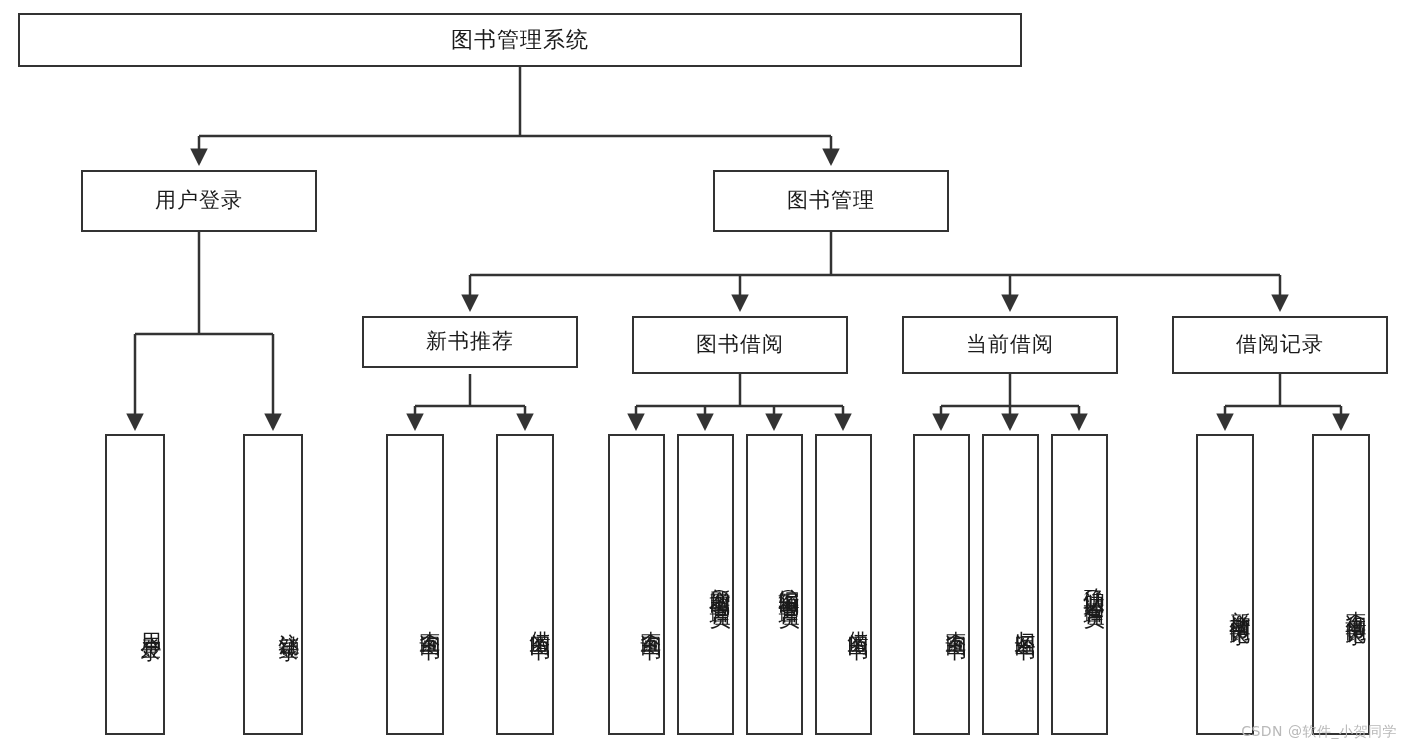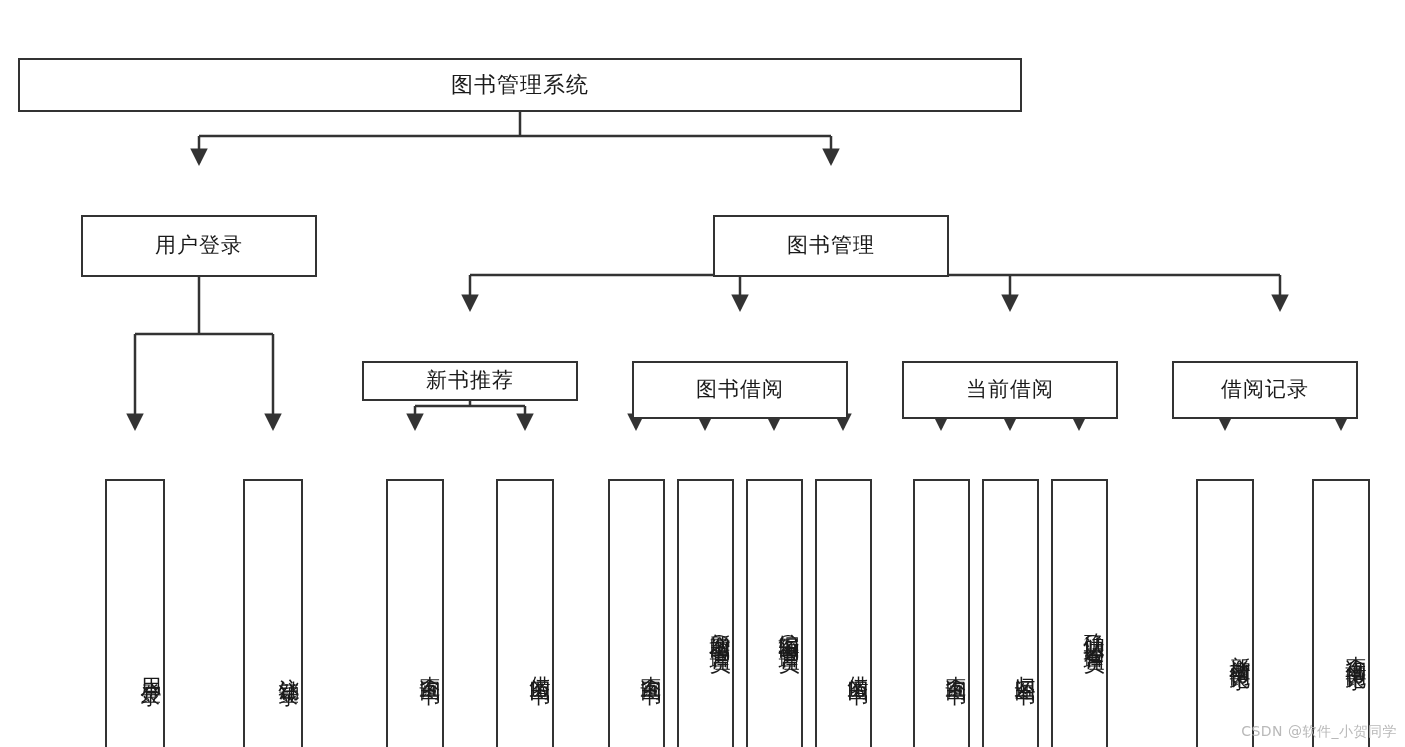--- a/index.html
+++ b/index.html
@@ -28,21 +28,20 @@
   }
   .node {
     position: absolute;
     box-sizing: border-box;
     background: #ffffff;
     border: 2px solid #333333;
     display: flex;
     align-items: center;
     justify-content: center;
     color: #1a1a1a;
-    margin-top: 45px;
   }
   .node.horiz {
     font-size: 21px;
     line-height: 1.2;
     letter-spacing: 1px;
   }
   .node.root {
     font-size: 22px;
   }
   .node.vert {
@@ -129,30 +128,30 @@
     <span class="node-label">图书管理系统</span>
   </div>
 
   <div class="node horiz" style="left:81px; top:170px; width:236px; height:62px;">
     <span class="node-label">用户登录</span>
   </div>
   <div class="node horiz" style="left:713px; top:170px; width:236px; height:62px;justify-content:center;">
     <span class="node-label">图书管理</span>
   </div>
 
-  <div class="node horiz" style="left:362px; top:316px; width:216px; height:40px;">
+  <div class="node horiz" style="left:362px; top:316px; width:216px; height:52px;">
     <span class="node-label">新书推荐</span>
   </div>
   <div class="node horiz" style="left:632px; top:316px; width:216px; height:58px;">
     <span class="node-label">图书借阅</span>
   </div>
   <div class="node horiz" style="left:902px; top:316px; width:216px; height:58px;">
     <span class="node-label">当前借阅</span>
   </div>
-  <div class="node horiz" style="left:1172px; top:316px; width:186px; height:58px;">
+  <div class="node horiz" style="left:1172px; top:316px; width:216px; height:58px;">
     <span class="node-label">借阅记录</span>
   </div>
 
   <div class="node vert" style="left:105px; top:434px; width:60px; height:301px; padding-top:80px;">
     <span class="node-label">用户登录</span>
   </div>
   <div class="node vert" style="left:243px; top:434px; width:60px; height:301px; padding-top:80px;">
     <span class="node-label">注销登录</span>
   </div>
 

